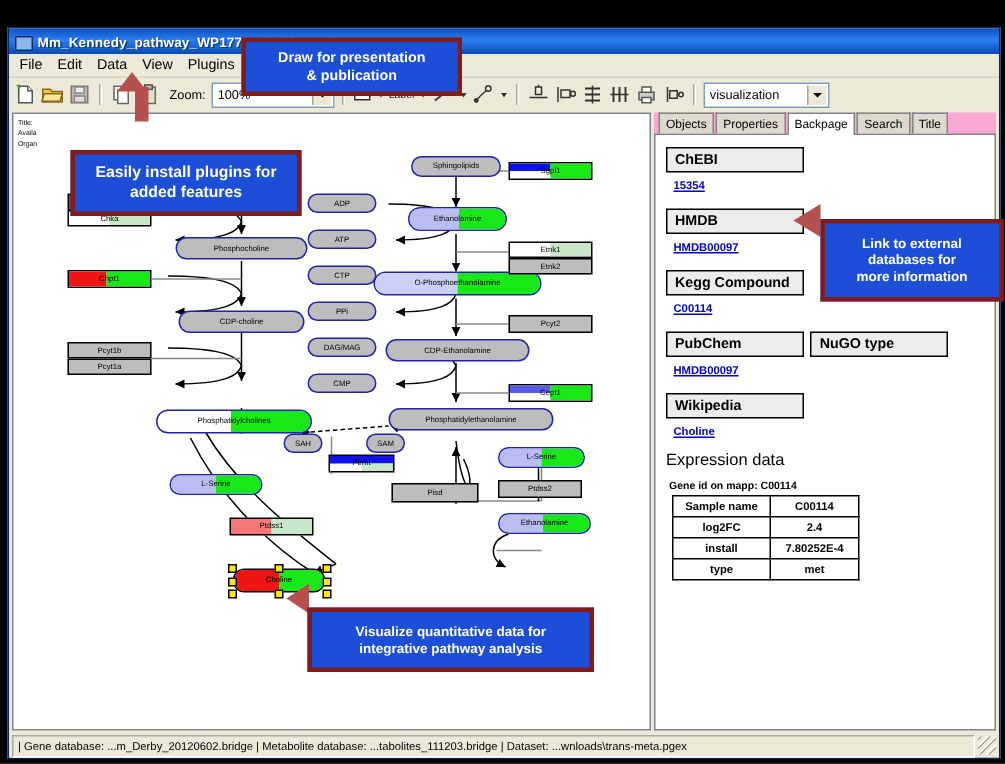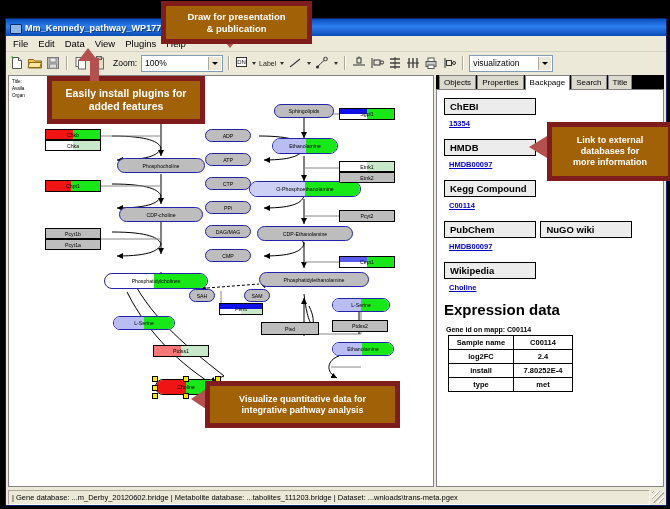--- a/index.html
+++ b/index.html
@@ -37,35 +37,35 @@
   .ddtxt{font-size:7px;color:#222;flex:0 0 auto;}
   .caret{width:7px;height:14px;display:flex;align-items:center;justify-content:center;flex:0 0 auto;}
   .caret:after{content:"";border-left:2.5px solid transparent;border-right:2.5px solid transparent;
          border-top:3px solid #333;}
 
   
   #body{position:absolute;left:0;top:55px;right:0;bottom:17px;display:flex;background:#ece9d8;}
   #canvaswrap{position:relative;width:424px;margin:1px 0 1px 2px;background:#fff;border:1px solid #848284;
               overflow:hidden;}
   #canvas{position:absolute;inset:0;}
-  #sidebar{position:relative;flex:1;margin:1px 2px 1px 2px;background:#000000;display:flex;flex-direction:column;}
+  #sidebar{position:relative;flex:1;margin:1px 2px 1px 2px;background:#f9a8d4;display:flex;flex-direction:column;}
 
   
   #tabs{display:flex;align-items:flex-end;height:14px;padding-left:3px;border-bottom:1px solid #848284;}
   .tab{font-size:8px;padding:1px 4px;border:1px solid #848284;border-bottom:none;background:#dcd9cf;
        margin-right:1px;color:#000;line-height:11px;}
   .tab.active{background:#fff;position:relative;top:1px;padding-bottom:2px;font-weight:normal;}
   #panel{flex:1;background:#fff;border:1px solid #848284;border-top:none;overflow:hidden;position:relative;
          padding:6px 0 0 7px;}
   .dbhead{display:inline-block;min-width:92px;border:1px solid #000;background:#ececec;
           font-size:9.5px;font-weight:bold;padding:2px 5px;color:#000;box-sizing:border-box;}
   .dblink{display:block;font-size:7.5px;color:#0000cc;text-decoration:underline;margin:4px 0 9px 5px;
           font-weight:bold;}
   .dbplain{display:block;font-size:7.5px;color:#000;margin:4px 0 9px 5px;font-weight:bold;}
-  .exphead{font-size:15px;font-weight:bold;color:#000;margin:2px 0 8px 0;}
+  .exphead{font-size:11px;font-weight:normal;color:#000;margin:2px 0 8px 0;}
   .geneid{font-size:7px;color:#000;margin:0 0 2px 2px;font-weight:bold;}
   table.expr{border-collapse:collapse;margin-left:4px;}
   table.expr td{border:1px solid #000;font-size:7.5px;font-weight:bold;text-align:center;
                 padding:2px 4px;color:#000;background:#fff;}
   table.expr td.k{width:56px;}
   table.expr td.v{width:50px;}
 
   
   #statusbar{position:absolute;left:0;right:0;bottom:0;height:16px;background:#ece9d8;
              display:flex;align-items:center;padding:0 2px;}
@@ -82,23 +82,23 @@
   .gene{position:absolute;box-sizing:border-box;border:1px solid #000;background:#bdbdbd;
         display:flex;align-items:center;justify-content:center;font-size:5.2px;color:#000;
         overflow:hidden;white-space:nowrap;}
   .lbl{position:relative;z-index:3;}
   .half{position:absolute;top:0;bottom:0;}
   .canvas-txt{position:absolute;font-size:4.6px;color:#000;white-space:nowrap;}
   svg.wires{position:absolute;left:0;top:0;width:424px;height:430px;}
   .handle{position:absolute;width:4px;height:4px;background:#ffe800;border:1px solid #000;}
 
   
-  .callout{position:absolute;background:#a16207;color:#fff;font-weight:bold;text-align:center;
-           border:5px solid #7f1d1d;display:flex;align-items:center;justify-content:center;
-           line-height:1.2;z-index:40;}
+  .callout{position:absolute;background:#1d4ed8;color:#fff;font-weight:bold;text-align:center;
+           border:3px solid #7f1d1d;display:flex;align-items:center;justify-content:center;
+           line-height:1.2;z-index:40;margin-top:24px;}
   .tri{position:absolute;width:0;height:0;z-index:39;}
 </style>
 </head>
 <body>
 
 <div id="stage">
 
   <div id="win">
 
     <div id="titlebar">
@@ -491,21 +491,21 @@
           <a class="dblink" href="#">15354</a>
 
           <div class="dbhead">HMDB</div>
           <a class="dblink" href="#">HMDB00097</a>
 
           <div class="dbhead">Kegg Compound</div>
           <a class="dblink" href="#">C00114</a>
 
           <div class="dbhead">PubChem</div>
 
-          <div class="dbhead">NuGO wiki</div>
+          <div class="dbhead">NuGO type</div>
           <a class="dblink" href="#">HMDB00097</a>
 
           <div class="dbhead">Wikipedia</div>
           <a class="dblink" href="#">Choline</a>
 
           <div class="exphead">Expression data</div>
           <div class="geneid">Gene id on mapp: C00114</div>
 
           <table class="expr">
             <tbody>

